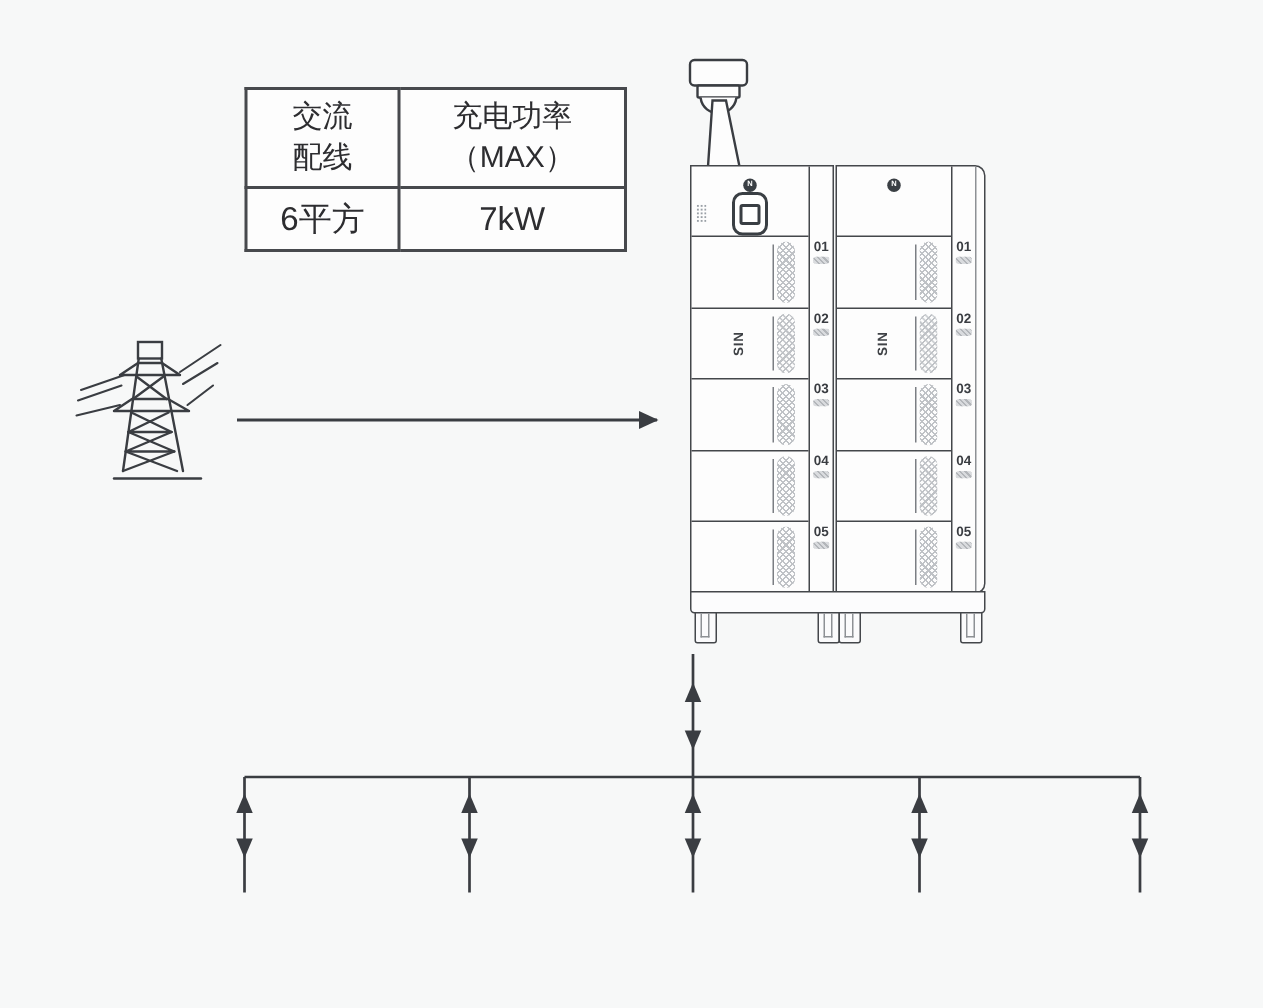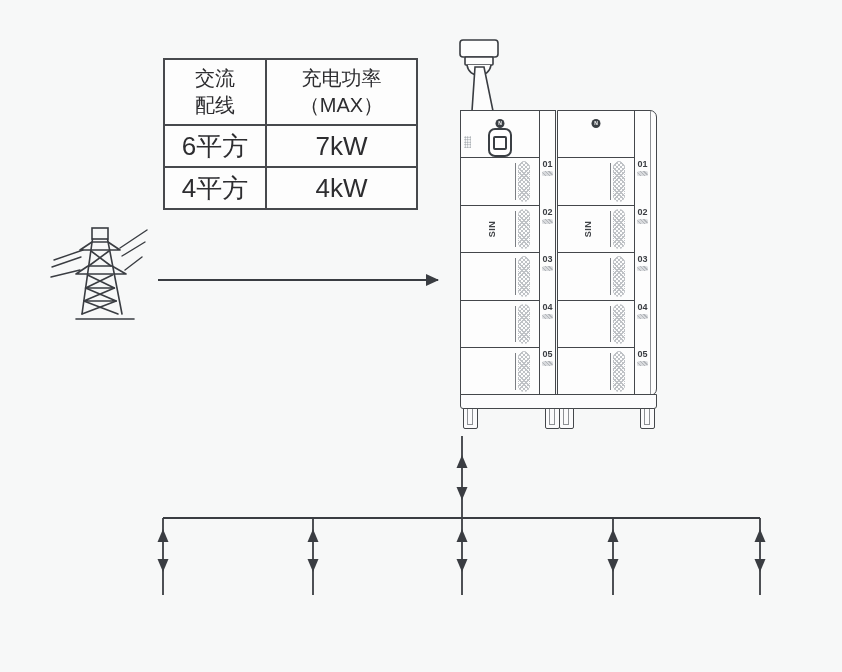--- a/index.html
+++ b/index.html
@@ -5,21 +5,21 @@
   html,body{margin:0;padding:0;background:#f7f8f8;}
   .canvas{position:relative;width:842px;height:596px;background:#f7f8f8;overflow:hidden;
           font-family:"Liberation Sans","DejaVu Sans",sans-serif;color:#2d2d30;border-radius:31px;}
 
   
   .tbl{position:absolute;left:163px;top:58px;width:249px;border-collapse:collapse;
        table-layout:fixed;background:#fdfdfd;}
   .tbl th,.tbl td{border:2px solid #47494d;text-align:center;vertical-align:middle;
        font-weight:normal;padding:0;}
   .tbl th{height:64px;font-size:20px;line-height:1.35;}
-  .tbl td{height:40px;font-size:26px;}
+  .tbl td{height:40px;font-size:22px;}
   .col-wire{width:100px;}.col-power{width:149px;}
 
   
   .ac-arrow{position:absolute;left:158px;top:279px;width:280px;height:2px;background:#3a3d42;}
   .ac-arrow .head{position:absolute;right:-1px;top:-5px;width:0;height:0;
        border-left:13px solid #3a3d42;border-top:6px solid transparent;border-bottom:6px solid transparent;}
 
   
   .cab-body{position:absolute;left:460px;top:110px;width:197px;height:286px;display:flex;gap:1px;}
   .module{border:1.5px solid #44474b;background:#fdfdfd;display:flex;box-sizing:border-box;}
@@ -104,24 +104,20 @@
       </th>
       <th class="col-power">
         <span>充电功率</span><br>
         <span>（MAX）</span>
       </th>
     </tr>
     <tr>
       <td>6平方</td>
       <td>7kW</td>
     </tr>
-    <tr>
-      <td>4平方</td>
-      <td>4kW</td>
-    </tr>
   </tbody>
     </table>
 
   <div class="ac-arrow">
     <div class="head"></div>
   </div>
 
   <svg class="mast" width="50" height="74" viewBox="0 0 50 74">
     <g stroke="#3a3d42" stroke-width="1.6" fill="#fdfdfd">
       <rect x="4" y="2" width="38" height="17" rx="3"></rect>

